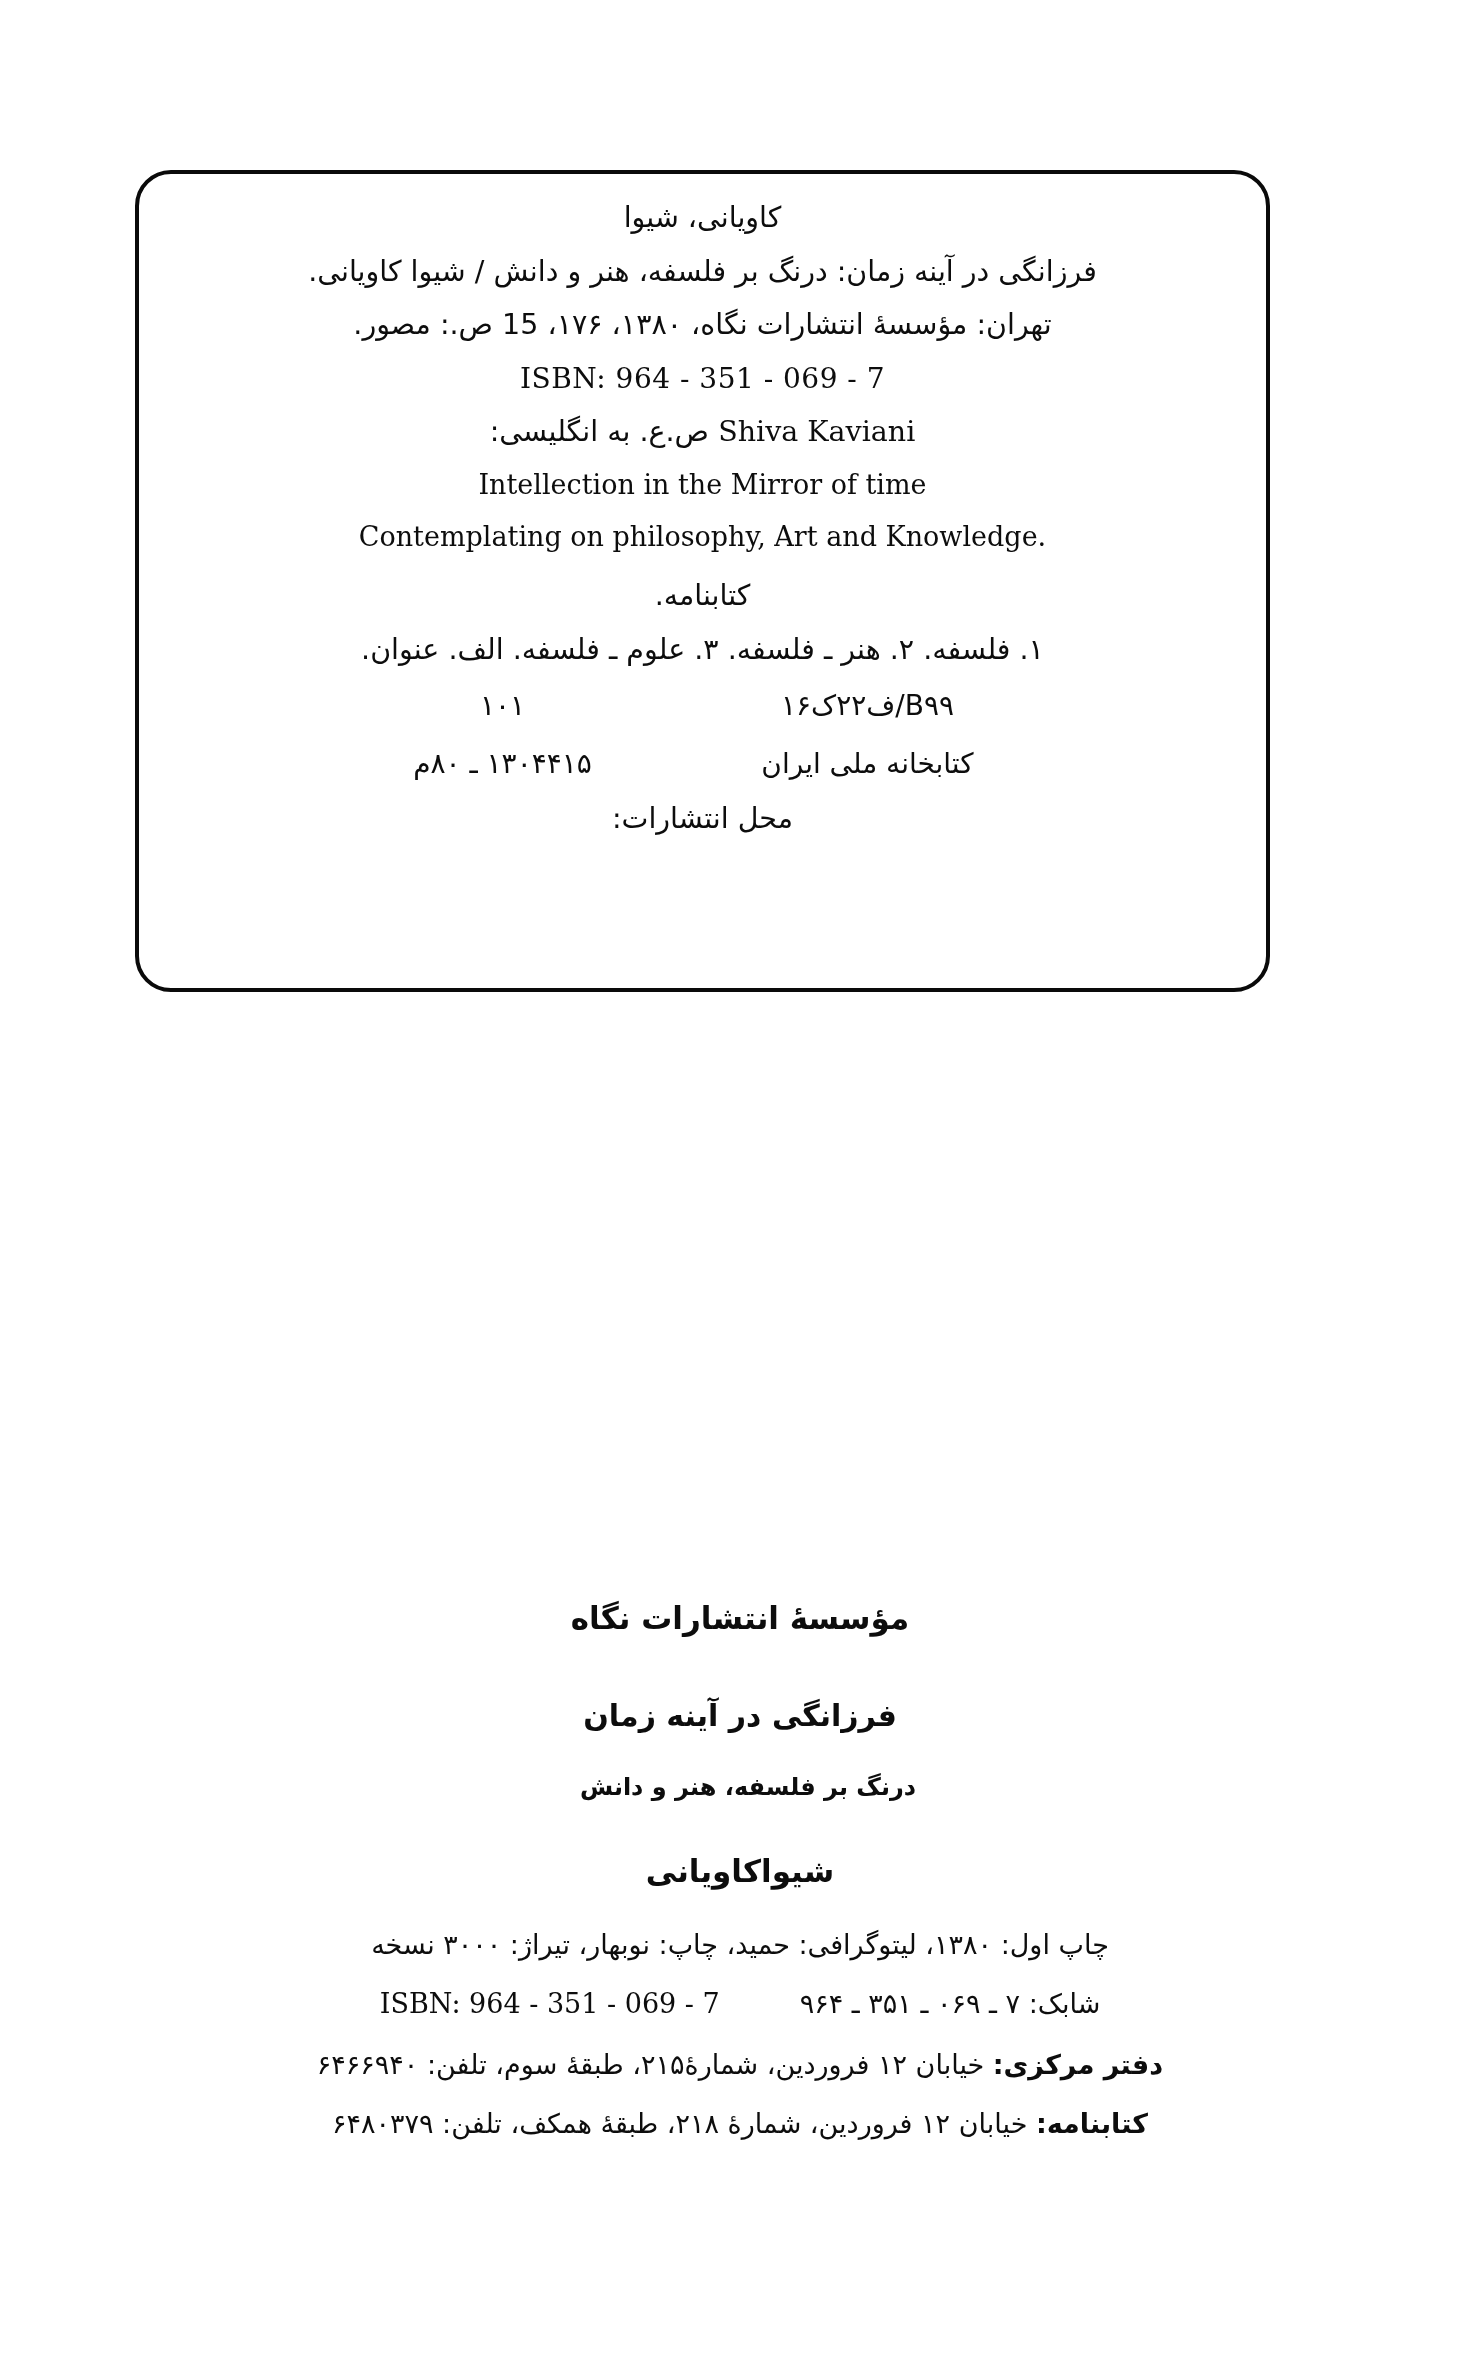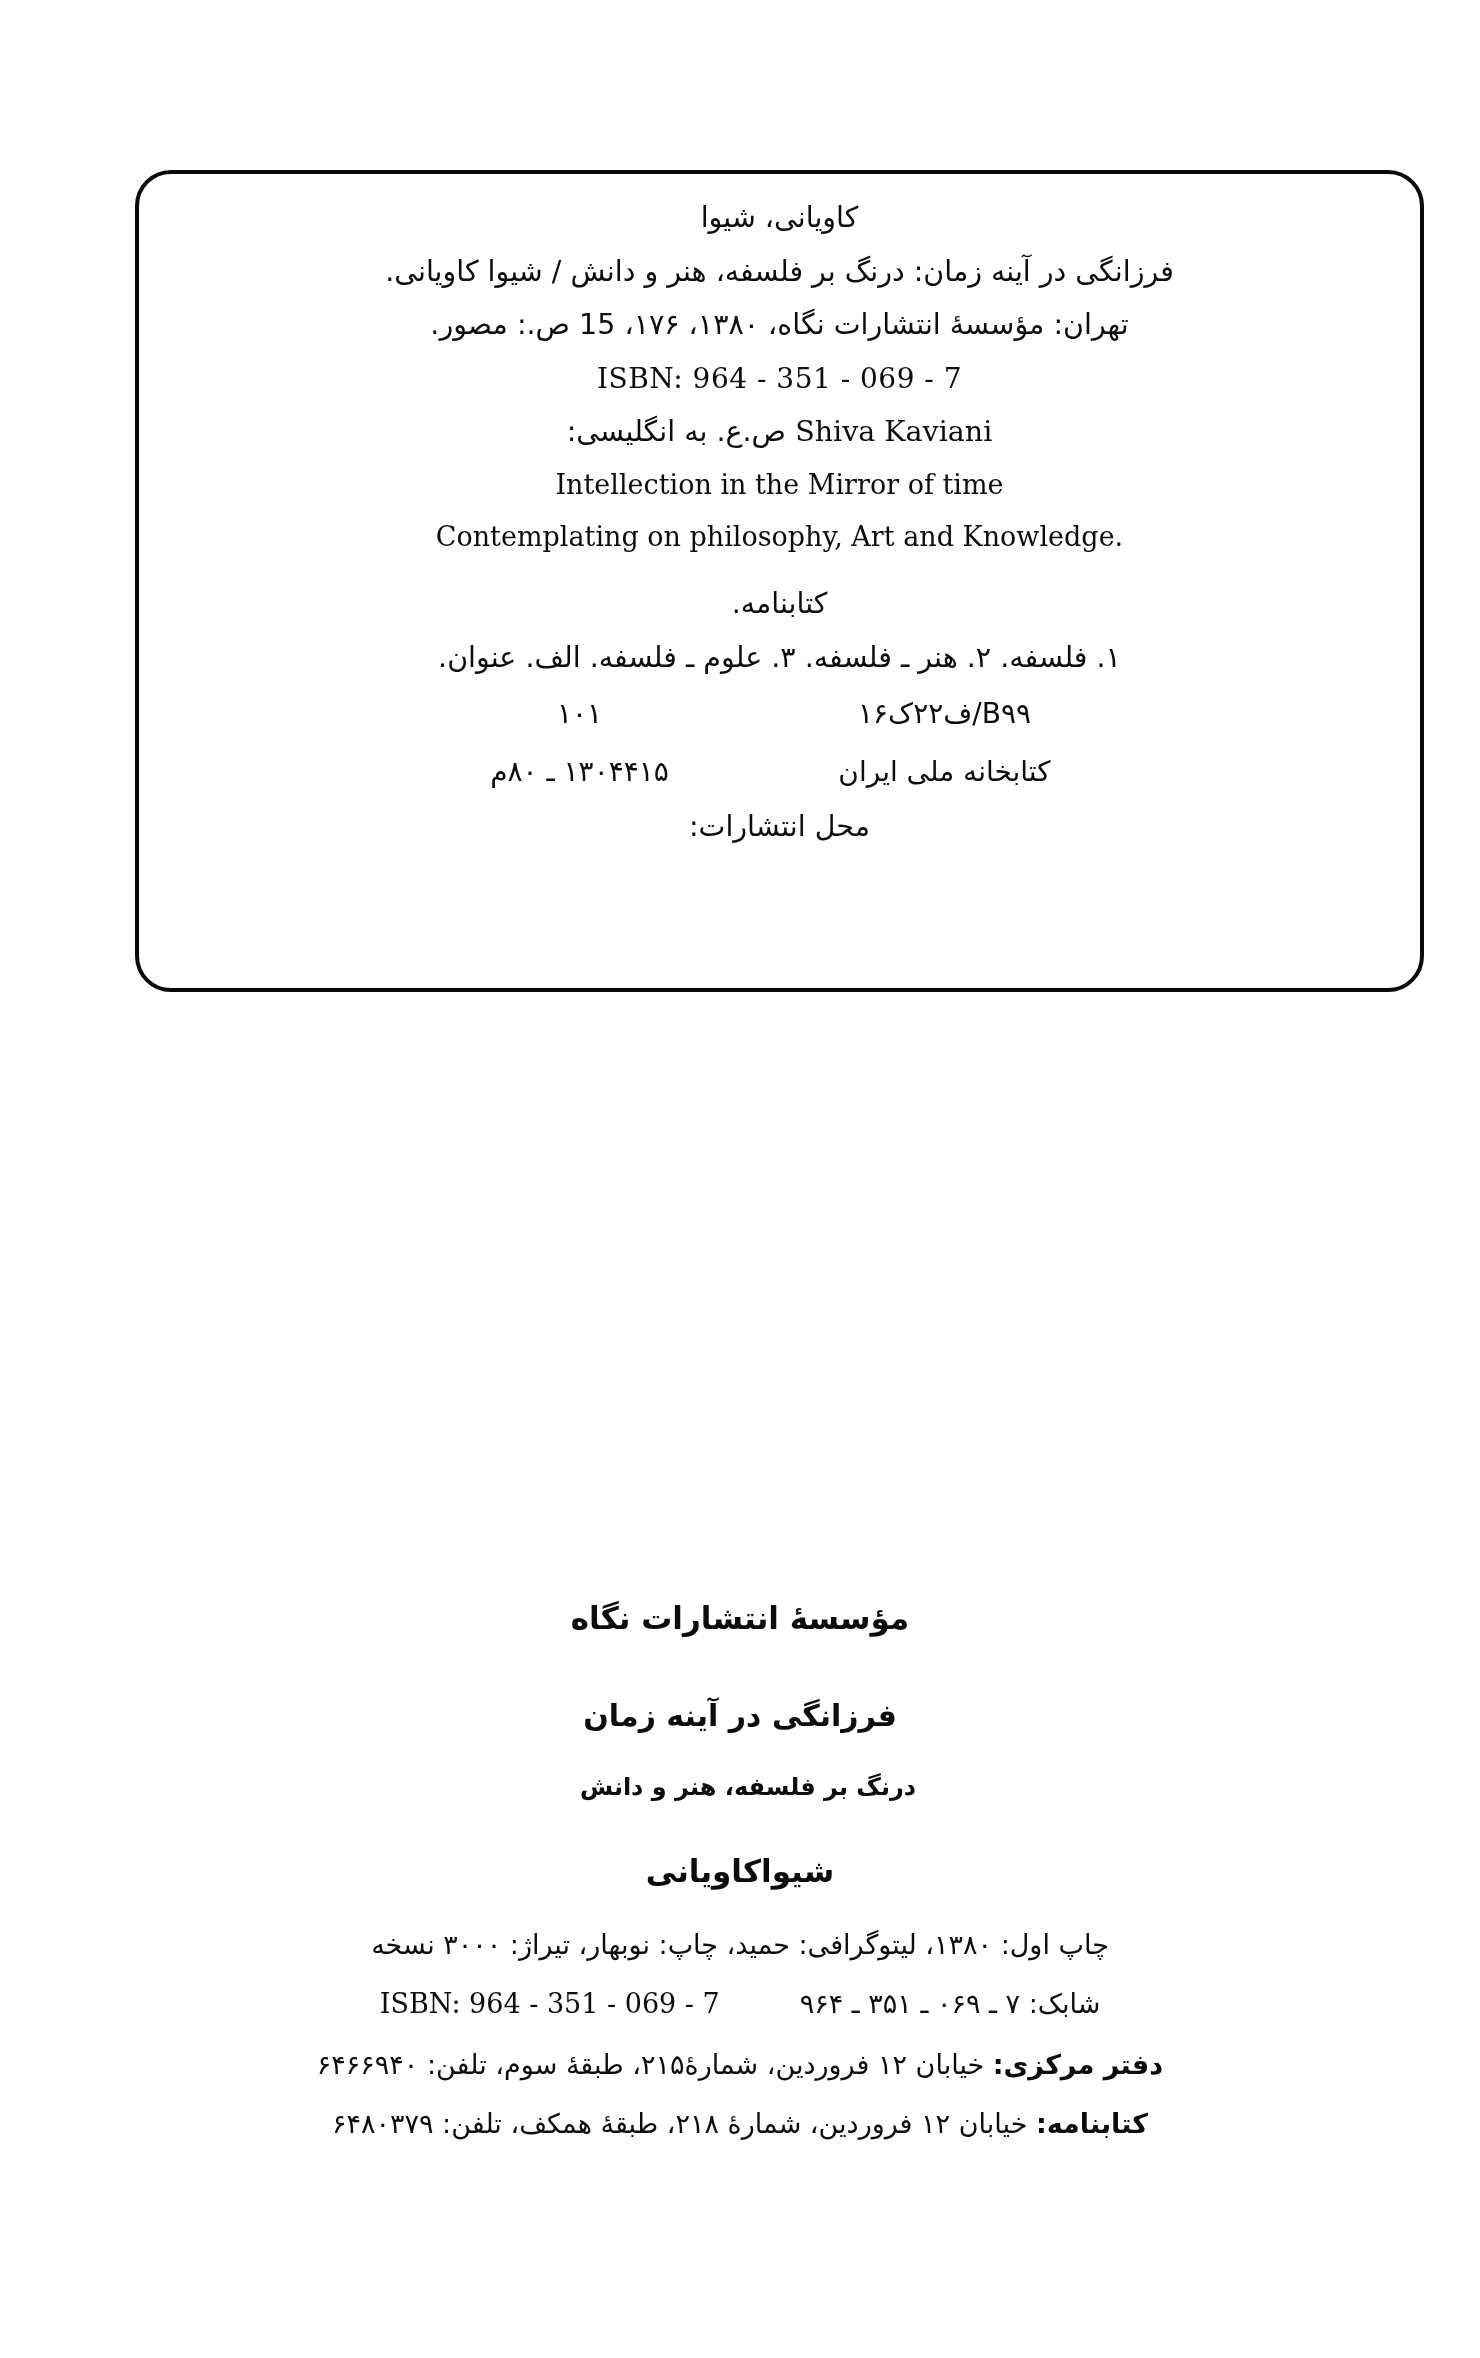--- a/index.html
+++ b/index.html
@@ -14,21 +14,21 @@
     font-family: "DejaVu Sans", "Liberation Sans", sans-serif;
     color: #0d0d0d;
     overflow: hidden;
   }
 
   
   .cip-box {
     position: absolute;
     top: 170px;
     left: 135px;
-    width: 1289px;
+    width: 1135px;
     height: 822px;
     border: 4px solid #0a0a0a;
     border-radius: 36px;
     box-sizing: border-box;
     padding: 30px 40px 20px 40px;
   }
   .cip-line {
     text-align: center;
     direction: rtl;
     font-size: 28.5px;
@@ -48,21 +48,21 @@
     letter-spacing: 0.5px;
   }
   .cip-line.mixed {
     direction: rtl;
   }
   .cip-line.mixed .en {
     direction: ltr;
     unicode-bidi: embed;
     font-family: "DejaVu Serif", "Liberation Serif", serif;
   }
-  .cip-line.gap-lg { margin-bottom: 40px; }
+  .cip-line.gap-lg { margin-bottom: 32px; }
 
   
   .cip-row {
     display: flex;
     justify-content: center;
     align-items: baseline;
     gap: 150px;
     direction: rtl;
     font-size: 28px;
     margin: 0 0 25px 0;

